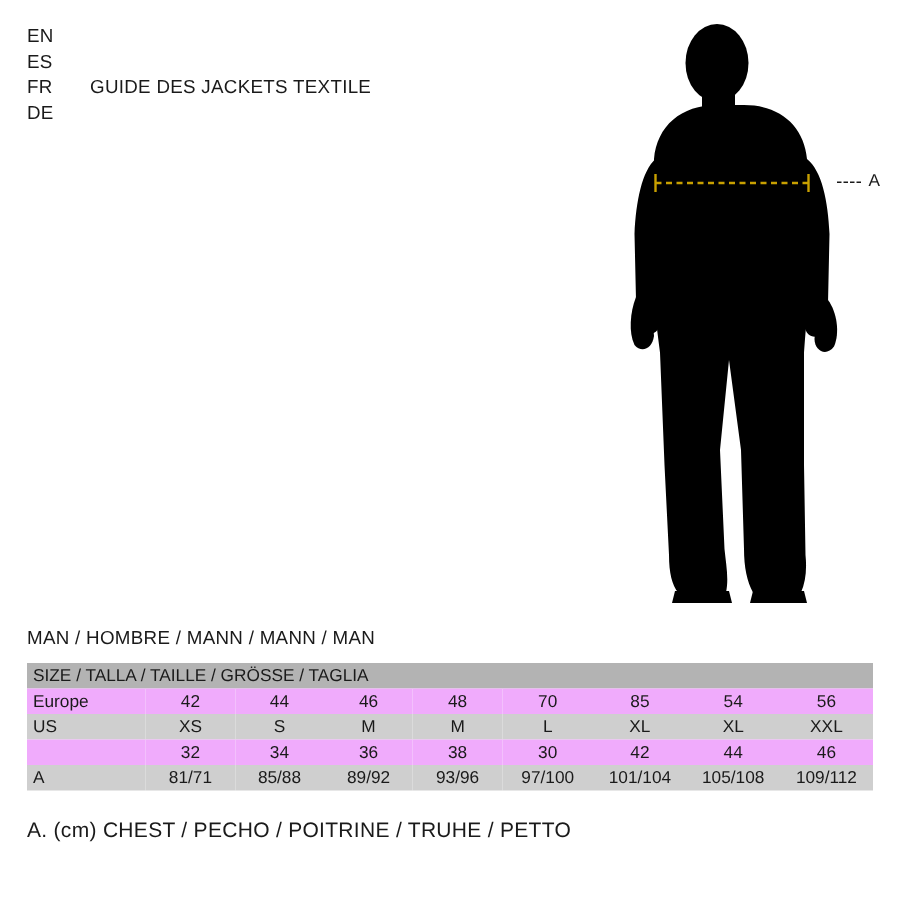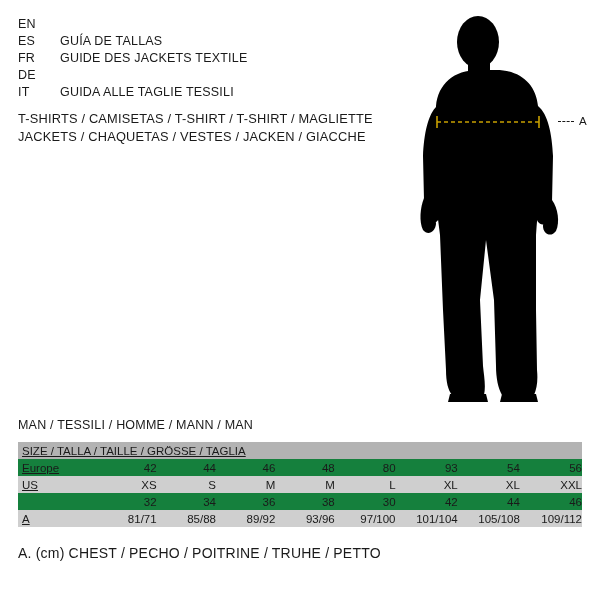--- a/index.html
+++ b/index.html
@@ -111,34 +111,33 @@
   table.size-table td {
     padding: 0;
     height: 17px;
     vertical-align: middle;
     white-space: nowrap;
   }
   tr.header-row {
     background: #b3b3b3;
   }
   tr.row-light {
-    background: #15803d;
+    background: #f0abfc;
   }
   tr.row-dark {
     background: #cfcfcf;
     padding-left: 36px;
   }
   .cell-label {
     width: 86px;
     padding-left: 4px !important;
-    text-decoration: underline;
   }
   .cell-val {
     width: 68px;
-    text-align: right;
+    text-align: center;
   }
   .header-row .cell-label {
     padding-left: 4px !important;
   }
 
   .footnote {
     position: absolute;
     left: 18px;
     top: 545px;
     font-size: 14px;
@@ -151,39 +150,30 @@
 <body>
 
 <div class="page">
 
   <div class="lang-block">
     <div class="lang-row">
       <span class="lang-code">EN</span>
     </div>
     <div class="lang-row">
       <span class="lang-code">ES</span>
-      <span class="lang-text">GUÍA DE TALLAS</span>
     </div>
     <div class="lang-row">
       <span class="lang-code">FR</span>
       <span class="lang-text">GUIDE DES JACKETS TEXTILE</span>
     </div>
     <div class="lang-row">
       <span class="lang-code">DE</span>
     </div>
-    <div class="lang-row">
-      <span class="lang-code">IT</span>
-      <span class="lang-text">GUIDA ALLE TAGLIE TESSILI</span>
-    </div>
   </div>
 
-  <div class="category-block">
-    <div class="category-line">T-SHIRTS / CAMISETAS / T-SHIRT / T-SHIRT / MAGLIETTE</div>
-    <div class="category-line">JACKETS / CHAQUETAS / VESTES / JACKEN / GIACCHE</div>
-  </div>
 
   <div class="figure-wrap">
     <svg class="figure-svg" width="190" height="395" viewBox="0 0 190 395" xmlns="http://www.w3.org/2000/svg">
 
       <ellipse cx="68" cy="32" rx="21" ry="26" fill="#000000"></ellipse>
 
       <rect x="58" y="52" width="22" height="14" fill="#000000"></rect>
 
       <path d="M68 60
                C 44 60, 28 74, 26 96
@@ -231,35 +221,35 @@
       <path d="M92 384 L 126 384 L 128 392 L 90 392 Z" fill="#000000"></path>
 
       <line x1="27" y1="112" x2="129" y2="112" stroke="#c8a000" stroke-width="1.6" stroke-dasharray="4 3"></line>
       <line x1="27" y1="106" x2="27" y2="118" stroke="#c8a000" stroke-width="1.6"></line>
       <line x1="129" y1="106" x2="129" y2="118" stroke="#c8a000" stroke-width="1.6"></line>
     </svg>
     <div class="dash-lead"></div>
     <div class="measure-label">A</div>
   </div>
 
-  <div class="man-title">MAN / TESSILI / HOMME / MANN / MAN</div>
+  <div class="man-title">MAN / HOMBRE / MANN / MANN / MAN</div>
 
   <table class="size-table">
     <tbody>
       <tr class="header-row">
         <td class="cell-label" colspan="9">SIZE / TALLA / TAILLE / GRÖSSE / TAGLIA</td>
       </tr>
       <tr class="row-light">
         <td class="cell-label">Europe</td>
         <td class="cell-val">42</td>
         <td class="cell-val">44</td>
         <td class="cell-val">46</td>
         <td class="cell-val">48</td>
-        <td class="cell-val">80</td>
-        <td class="cell-val">93</td>
+        <td class="cell-val">70</td>
+        <td class="cell-val">85</td>
         <td class="cell-val">54</td>
         <td class="cell-val">56</td>
       </tr>
       <tr class="row-dark">
         <td class="cell-label">US</td>
         <td class="cell-val">XS</td>
         <td class="cell-val">S</td>
         <td class="cell-val">M</td>
         <td class="cell-val">M</td>
         <td class="cell-val">L</td>

